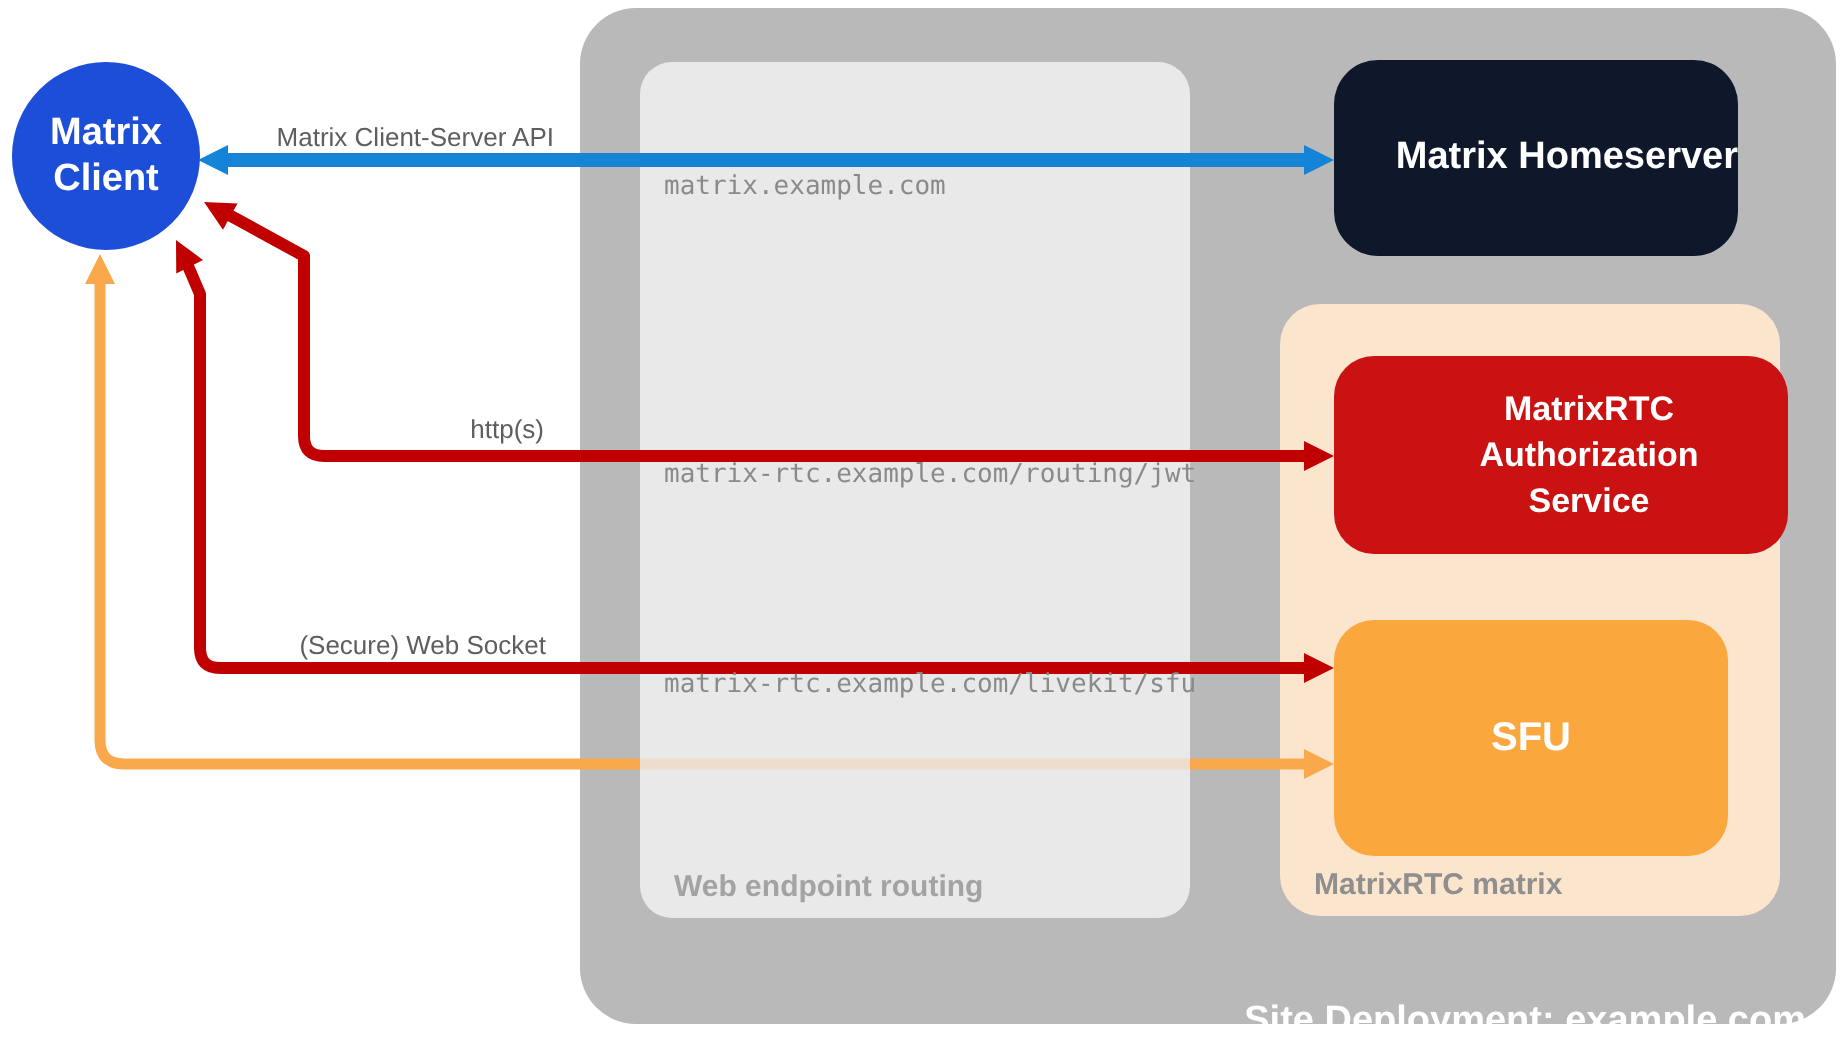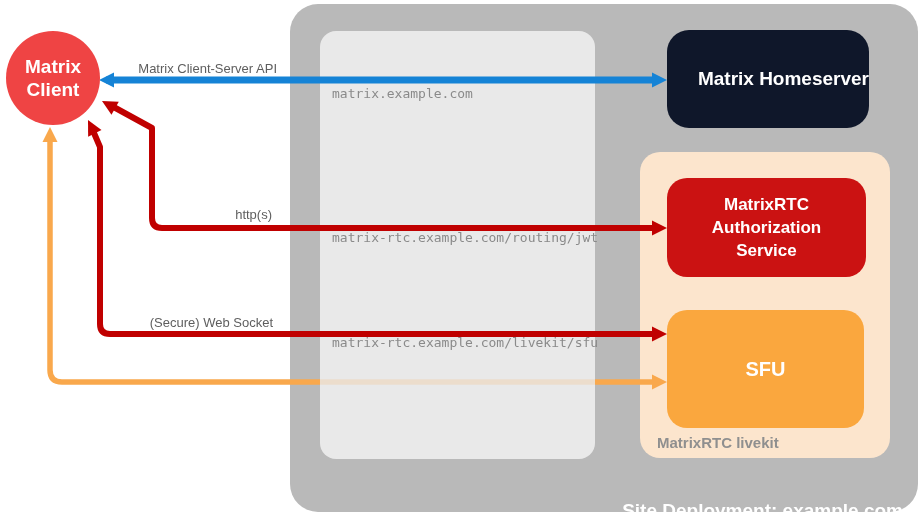--- a/index.html
+++ b/index.html
@@ -9,23 +9,23 @@
 
   
   #outer-box{left:290px;top:4px;width:628px;height:508px;background:#b9b9b9;border-radius:28px;}
   #inner-box{left:320px;top:31px;width:275px;height:428px;background:#e9e9e9;border-radius:16px;}
   #backend-box{left:640px;top:152px;width:250px;height:306px;background:#fce5cd;border-radius:20px;}
 
   
   .node{display:flex;align-items:center;justify-content:center;flex-direction:column;
         color:#fff;font-weight:bold;text-align:center;z-index:6;}
   #homeserver-box{left:667px;top:30px;width:202px;height:98px;background:#0f172a;border-radius:22px;font-size:19px;align-items:flex-end;}
-  #auth-box{left:667px;top:178px;width:199px;height:99px;background:#cb1212;border-radius:20px;font-size:17px;line-height:23px;}
+  #auth-box{left:667px;top:178px;width:199px;height:99px;background:#cb1212;border-radius:20px;font-size:17px;line-height:23px;padding-left:28px;}
   #sfu-box{left:667px;top:310px;width:197px;height:118px;background:#faa73e;border-radius:20px;font-size:20px;}
-  #client-circle{left:6px;top:31px;width:94px;height:94px;background:#ef4444;border-radius:50%;font-size:19px;line-height:23px;}
+  #client-circle{left:6px;top:31px;width:94px;height:94px;background:#1d4ed8;border-radius:50%;font-size:19px;line-height:23px;}
 
   
   #arrows{left:0;top:0;width:921px;height:524px;z-index:5;}
 
   
   .endpoint{left:332px;font-family:"DejaVu Sans Mono",monospace;font-size:13px;color:#8a8a8a;z-index:7;white-space:nowrap;margin-top:24px;}
   #endpoint-0{top:62px;} #endpoint-1{top:206px;} #endpoint-2{top:311px;}
 
   .conn-label{font-size:13px;color:#5e5e5e;text-align:right;z-index:7;white-space:nowrap;}
   #conn-label-0{right:644px;top:61px;margin-left:39px;}
@@ -96,16 +96,17 @@
   </div>
 
   <div class="abs endpoint" id="endpoint-0">matrix.example.com</div>
   <div class="abs endpoint" id="endpoint-1">matrix-rtc.example.com/routing/jwt</div>
   <div class="abs endpoint" id="endpoint-2">matrix-rtc.example.com/livekit/sfu</div>
 
   <div class="abs conn-label" id="conn-label-0">Matrix Client-Server API</div>
   <div class="abs conn-label" id="conn-label-1">http(s)</div>
   <div class="abs conn-label" id="conn-label-2">(Secure) Web Socket</div>
 
-  <div class="abs area-label" id="backend-label">MatrixRTC livekit</div>
+  <div class="abs area-label" id="routing-label">Web endpoint routing</div>
+  <div class="abs area-label" id="backend-label">MatrixRTC matrix</div>
   <div class="abs" id="site-label">Site Deployment: example.com</div>
 
 </div>
 
 </body></html>

